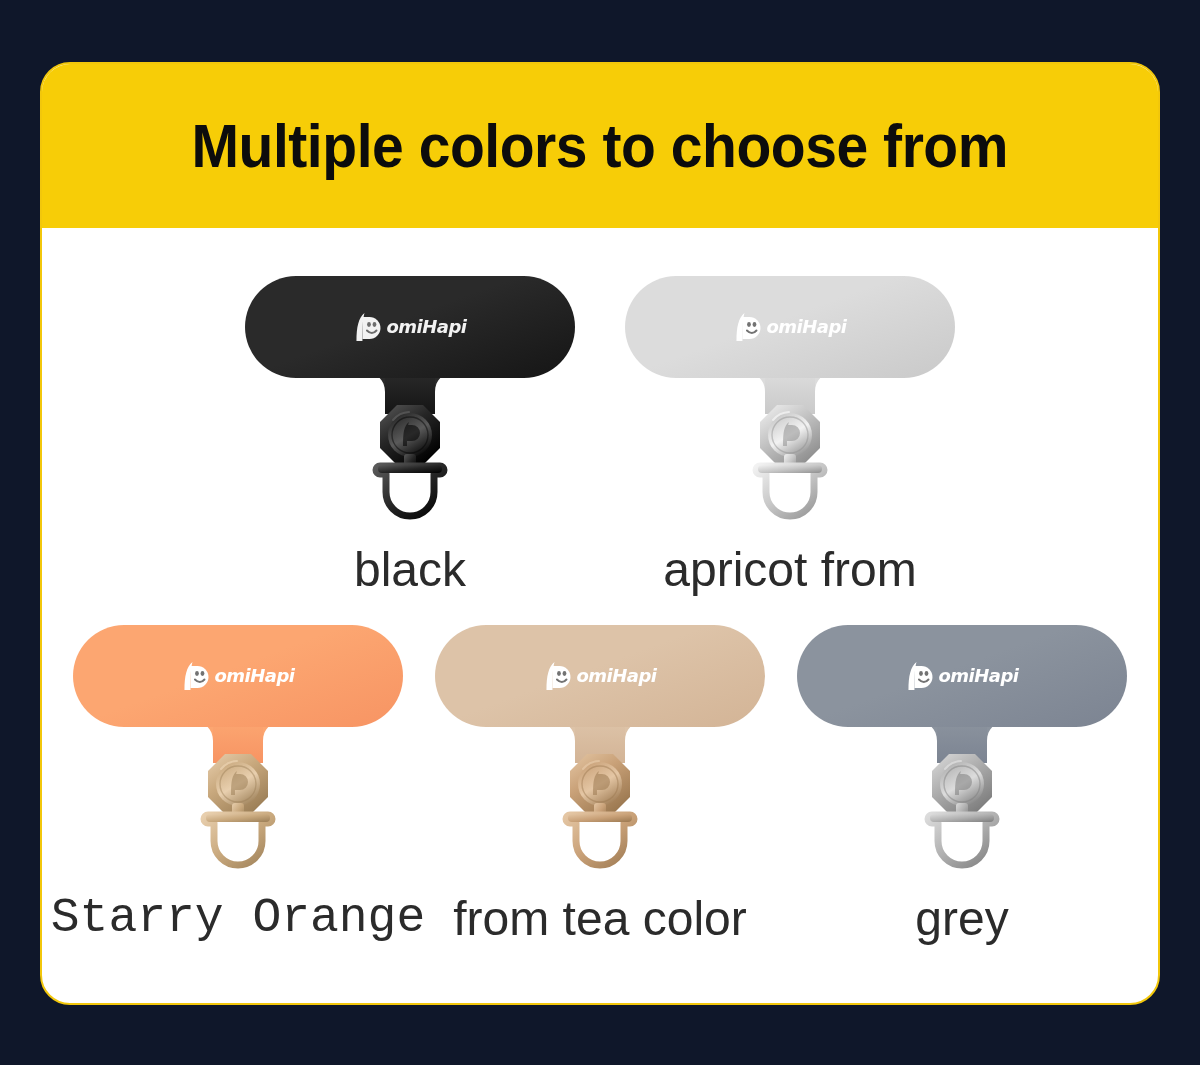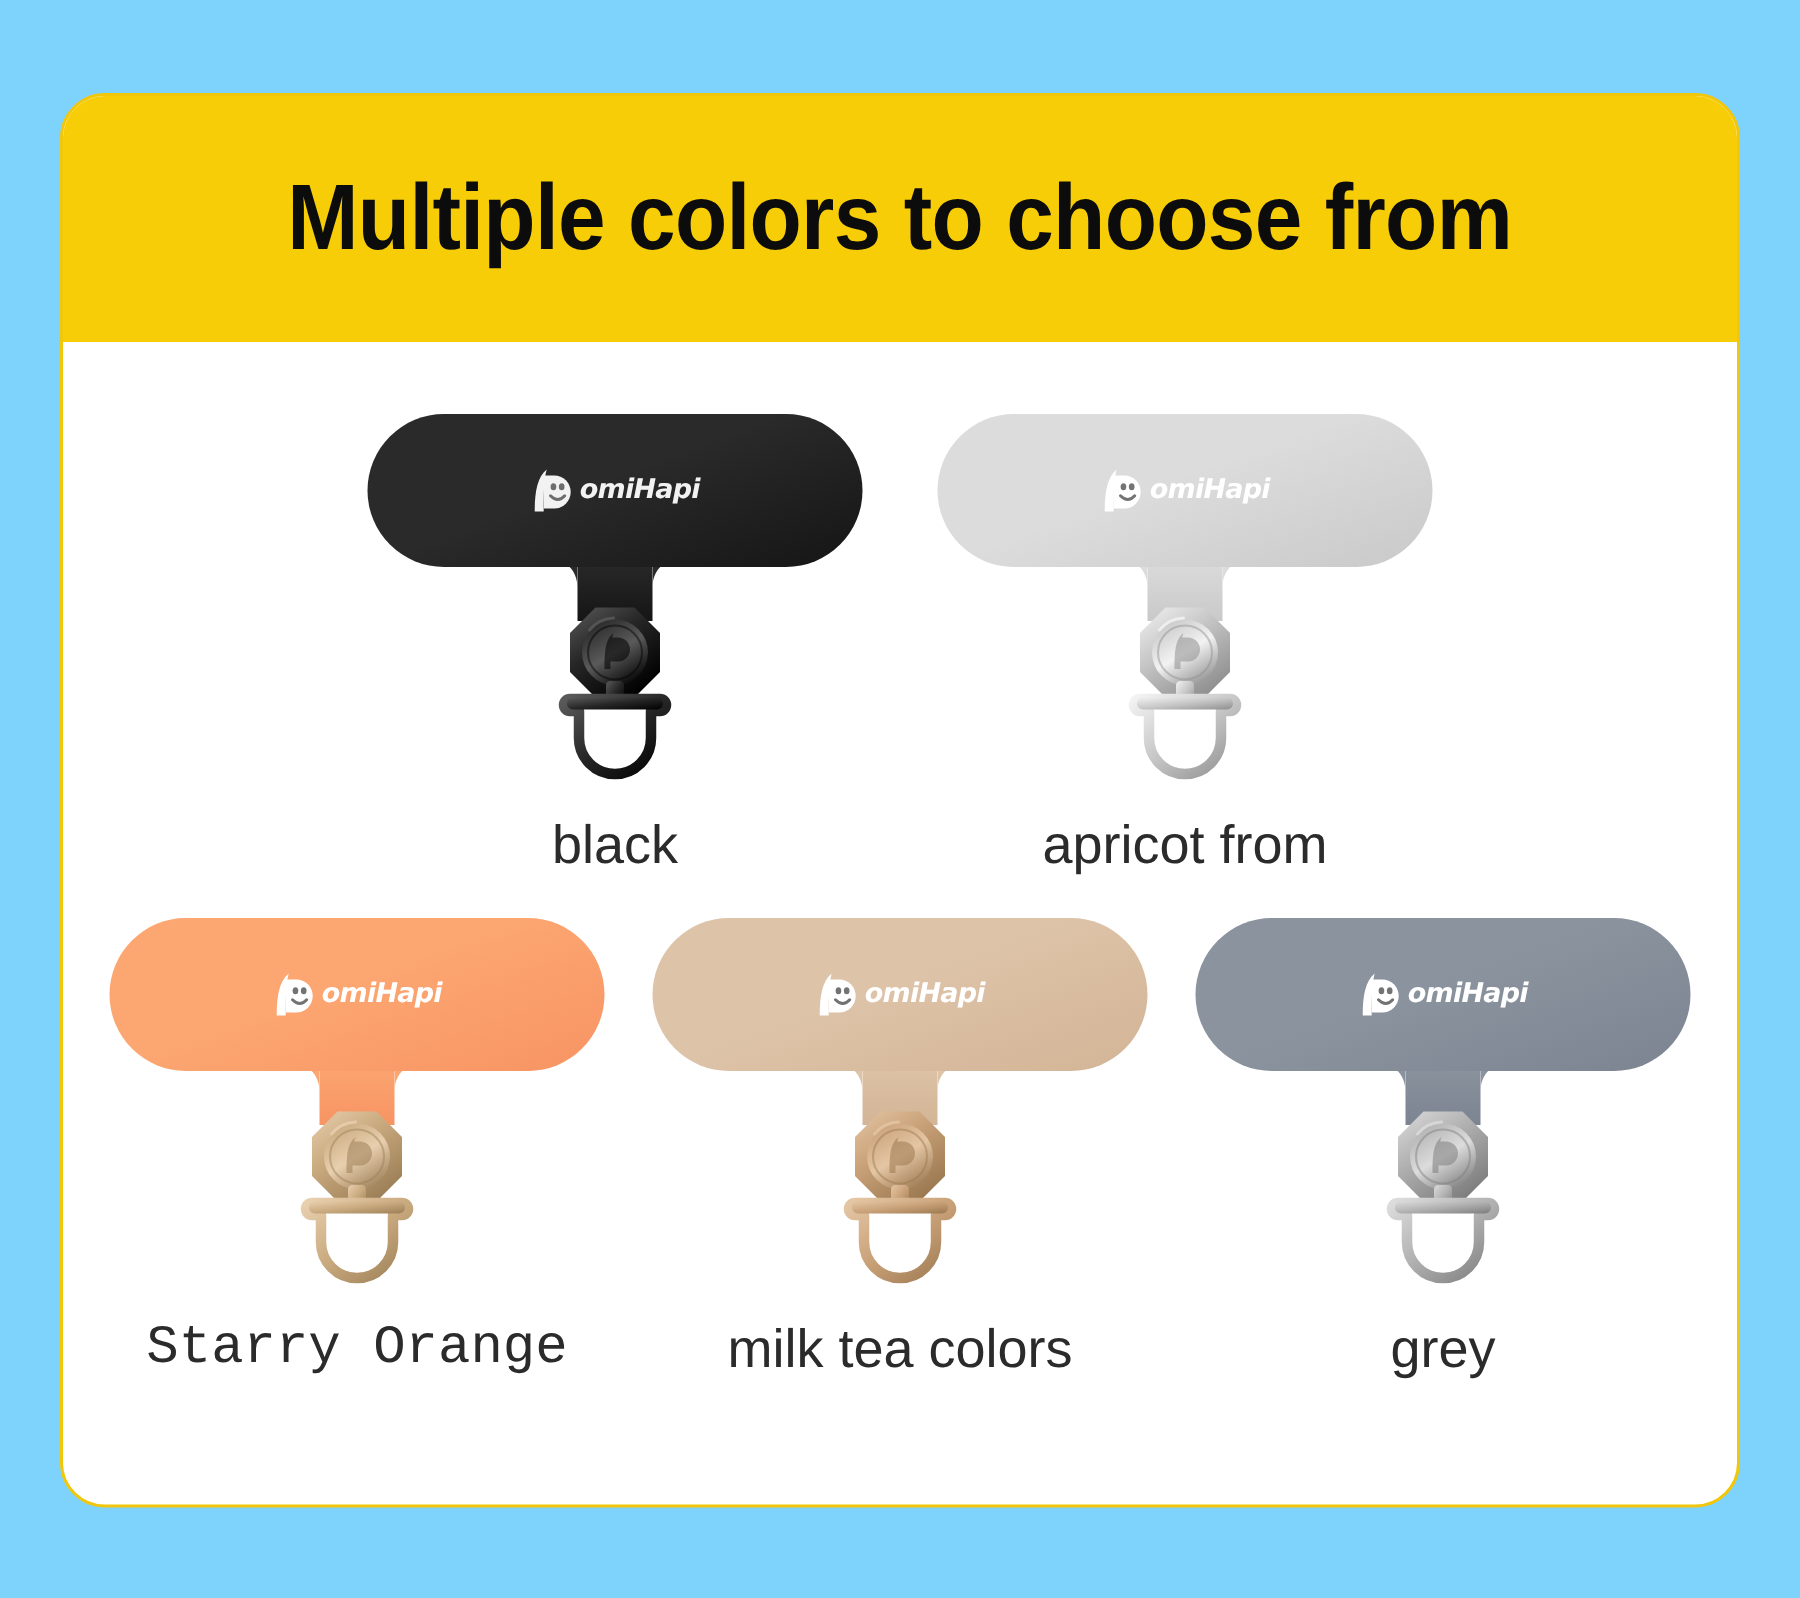--- a/index.html
+++ b/index.html
@@ -11,21 +11,21 @@
     width: 1200px;
     height: 1065px;
     font-family: "Liberation Sans", sans-serif;
     overflow: hidden;
   }
 
   .page {
     position: relative;
     width: 1200px;
     height: 1065px;
-    background: #7dd3fc;
+    background: #0f172a;
   }
 
   
   .card {
     position: absolute;
     left: 40px;
     top: 62px;
     width: 1120px;
     height: 943px;
     box-sizing: border-box;
@@ -84,21 +84,21 @@
 
   .variant {
     display: flex;
     flex-direction: column;
     align-items: center;
     width: 352px;
   }
 
   .variant-label {
     margin-top: 14px;
-    font-size: 36px;
+    font-size: 48px;
     color: #2b2b2b;
     font-family: "Liberation Sans Narrow", "Liberation Sans", sans-serif;
     white-space: nowrap;
     letter-spacing: 0px;
   }
 
   
   .tab {
     position: relative;
     width: 340px;
@@ -403,21 +403,21 @@
                       <stop offset="0" stop-color="#e4c6a4"></stop>
                       <stop offset="0.5" stop-color="#c9a178"></stop>
                       <stop offset="1" stop-color="#9b7850"></stop>
                     </linearGradient>
                   </defs>
                   <rect x="36" y="0" width="12" height="16" rx="3" fill="url(#drg3)"></rect>
                   <path d="M12 12 h60 a4 4 0 0 1 0 8 h-6 v18 a24 24 0 0 1 -48 0 v-18 h-6 a4 4 0 0 1 0 -8 Z" fill="none" stroke="url(#drg3)" stroke-width="7" stroke-linejoin="round"></path>
                   <rect x="10" y="11" width="64" height="8" rx="4" fill="url(#drg3)"></rect>
                 </svg></div>
             </div>
-            <div class="variant-label" style="color: rgb(43, 43, 43);">milk tea colors</div>
+            <div class="variant-label" style="color: rgb(43, 43, 43);">from tea color</div>
           </div>
           <div class="variant">
             <div class="tab">
               <div class="neck" style="background: linear-gradient(rgb(139, 147, 158), rgb(124, 132, 146));">
                 <div class="neck-fillet-l"><svg width="22" height="20" viewBox="0 0 22 20">
                     <path d="M0 0 h22 v20 C22 8 14 0 0 0 Z" fill="#8B939E"></path>
                   </svg></div>
                 <div class="neck-fillet-r"><svg width="22" height="20" viewBox="0 0 22 20">
                     <path d="M22 0 h-22 v20 C0 8 8 0 22 0 Z" fill="#8B939E"></path>
                   </svg></div>

